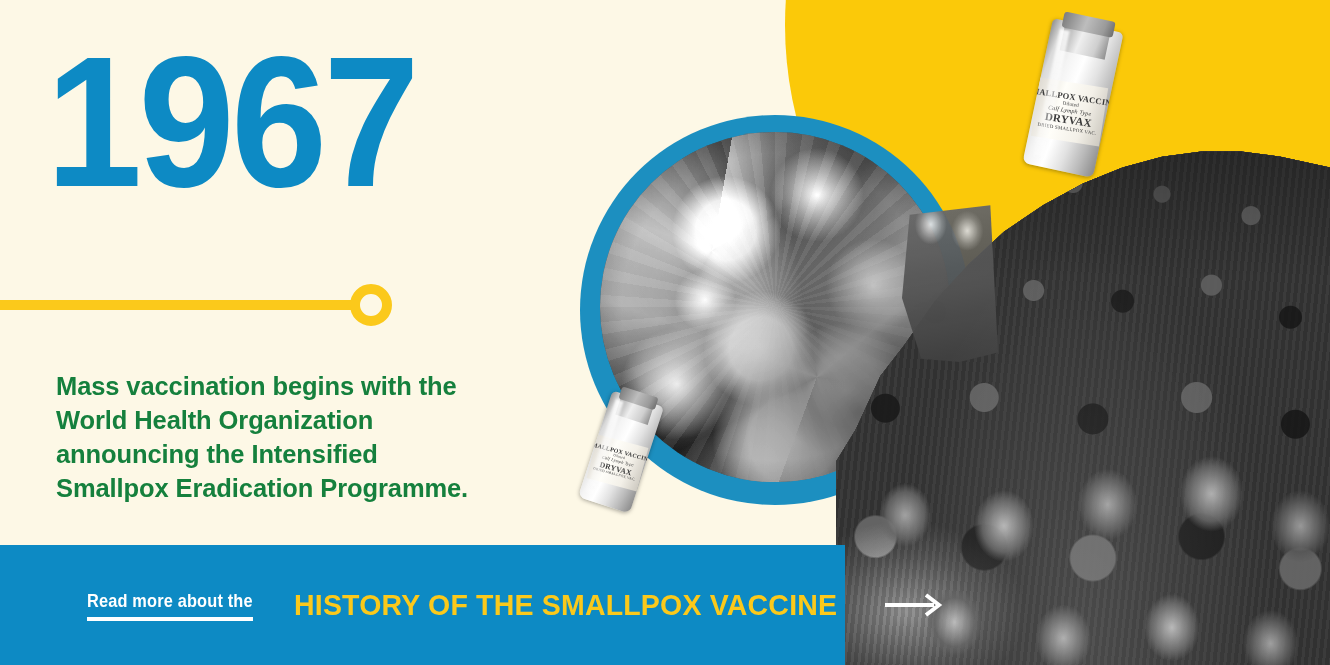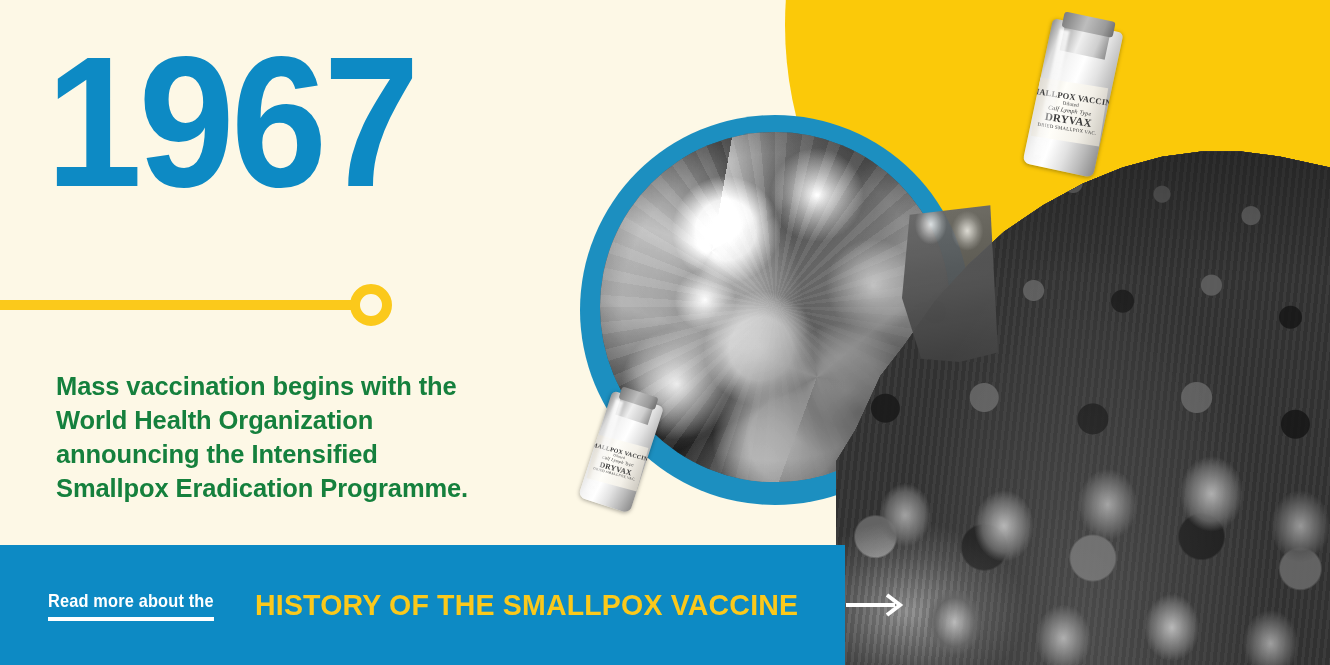--- a/index.html
+++ b/index.html
@@ -272,21 +272,21 @@
     letter-spacing:-.1px;
     margin-left:8px;
   }
 
   
   .bottombar {
     position:absolute;
     left:0; bottom:0;
     width:845px; height:120px;
     background:#0d8ac4;
-    display:flex; align-items:center;
+    display:flex; align-items:center;padding-left:39px;
   }
   .cta {
     display:flex; align-items:center; gap:14px;
     margin-left:48px;
     text-decoration:none;
   }
   .cta .pre {
     color:#ffffff;
     font-size:19px;
     font-weight:bold;

